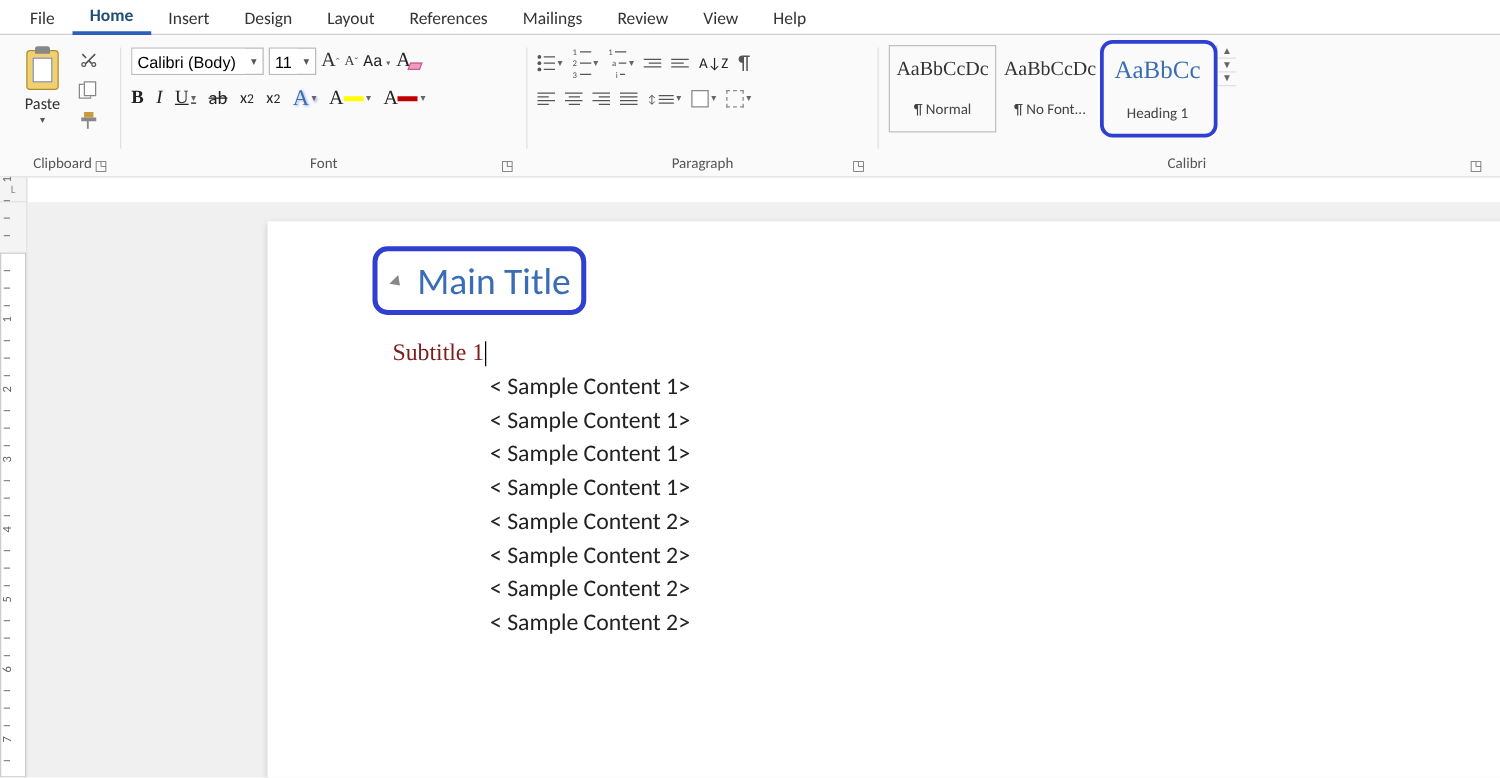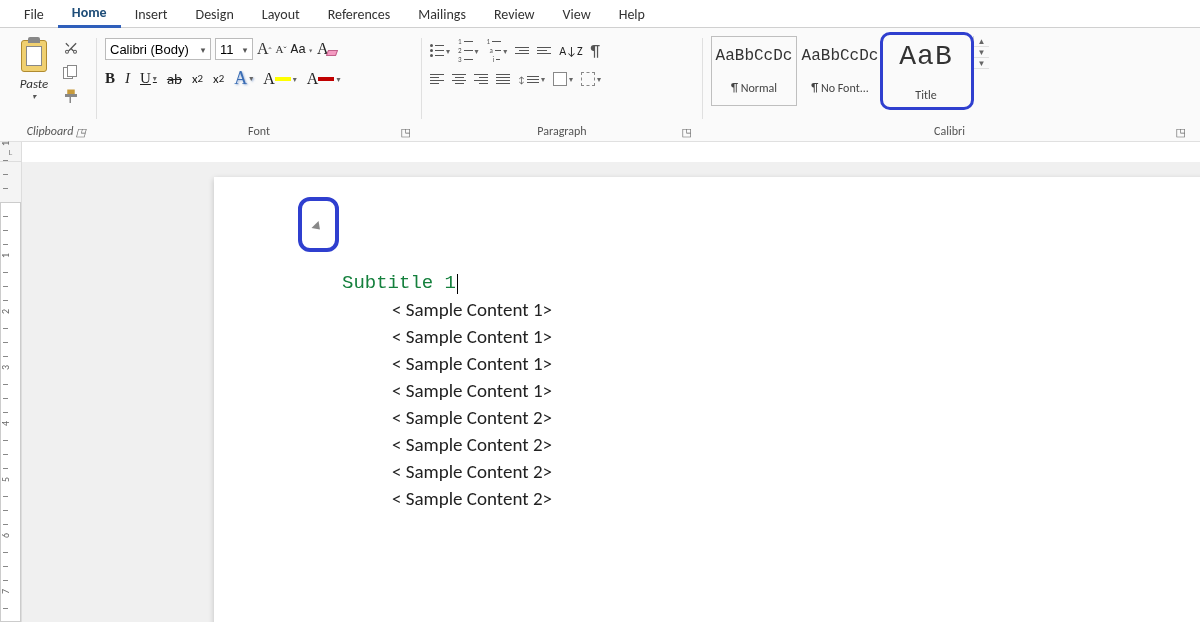--- a/index.html
+++ b/index.html
@@ -222,21 +222,21 @@
     height: 70px;
     border: 1px solid transparent;
     display:flex;
     flex-direction:column;
     align-items:center;
     justify-content:center;
     cursor:pointer;
     padding:2px;
   }
   .style-tile.boxed { border:1px solid #bfbfbf;}
-  .style-tile .preview { font-family: Liberation Mono, monospace; margin-bottom:16px;}
+  .style-tile .preview { font-family: Liberation Serif, serif; margin-bottom:16px;}
   .style-tile .name { font-size:12px; color:#444; white-space:nowrap; overflow:hidden; text-overflow:ellipsis; width:100%; text-align:center;}
   .style-normal .preview { font-size:16px; color:#333;}
   .style-nospac .preview { font-size:16px; color:#333;}
   .style-h1 .preview { font-size:20px; color:#3a6db5;}
   .style-h2 .preview { font-size:16px; color:#3a6db5;}
   .style-title .preview { font-size:28px; color:#333; letter-spacing:1px;}
   .styles-scroll {
     width:16px;
     display:flex;
     flex-direction:column;
@@ -314,25 +314,24 @@
   }
   .title-ring {
     position:absolute;
     left:-16px; top:-10px;
     right:-12px; bottom:-8px;
     border:4px solid #2f3fcf;
     border-radius:12px;
     pointer-events:none;
   }
   .subtitle {
-    font-family: Liberation Mono, monospace;
+    font-family: Liberation Serif, serif;
     font-size: 19px;
-    color:#15803d;
+    color:#7f1d1d;
     margin-top: 28px;
-    margin-left: 28px;
   }
   .subtitle .cursor {
     display:inline-block;
     width:1px;
     height:20px;
     background:#000;
     vertical-align:text-bottom;
     margin-left:1px;
   }
   .content-line {
@@ -354,21 +353,21 @@
   <div class="tab">Layout</div>
   <div class="tab">References</div>
   <div class="tab">Mailings</div>
   <div class="tab">Review</div>
   <div class="tab">View</div>
   <div class="tab">Help</div>
 </div>
 
 <div class="ribbon" style="position:relative;">
 
-  <div class="group" style="width:92px;font-style:italic;">
+  <div class="group" style="width:92px;">
     <div class="group-body clipboard-body">
       <div class="paste-btn">
         <div class="paste-icon">
           <div class="board"></div>
             <div class="clip"></div>
             <div class="sheet"></div>
         </div>
         <div class="paste-label">Paste</div>
         <div class="paste-drop">▾</div>
       </div>
@@ -582,23 +581,23 @@
   <div class="group" style="flex:1; position:relative;">
     <div class="group-body styles-body">
       <div class="style-tile boxed style-normal">
         <div class="preview">AaBbCcDc</div>
         <div class="name">¶ Normal</div>
       </div>
       <div class="style-tile style-nospac">
         <div class="preview">AaBbCcDc</div>
         <div class="name">¶ No Font...</div>
       </div>
-      <div class="style-tile style-title">
-        <div class="preview">AaB</div>
-        <div class="name">Title</div>
+      <div class="style-tile style-h1" style="position:relative;">
+        <div class="preview">AaBbCc</div>
+        <div class="name">Heading 1</div>
       </div>
       <div class="styles-scroll">
         <div class="sbtn">▲</div>
         <div class="sbtn">▼</div>
         <div class="sbtn">▼</div>
       </div>
     </div>
     <div class="group-label">
       <span>Calibri</span>
       <span class="launcher">◳</span>
@@ -649,20 +648,21 @@
       <div class="tick" style="top: 390px;"></div>
       <div class="tick" style="top: 404px;"></div>
       <div class="tick" style="top: 418px;"></div>
       <div class="ticklab" style="top: 432px;">7</div>
       <div class="tick" style="top: 446px;"></div>
     </div>
   <div class="doc-area">
     <div class="page">
       <div class="doc-title">
         <span class="collapse"></span>
+        <span>Main Title</span>
         <div class="title-ring"></div>
       </div>
       <div class="subtitle">
         <span>Subtitle 1</span><span class="cursor"></span>
       </div>
       <div class="content-line">&lt; Sample Content 1&gt;</div>
       <div class="content-line">&lt; Sample Content 1&gt;</div>
       <div class="content-line">&lt; Sample Content 1&gt;</div>
       <div class="content-line">&lt; Sample Content 1&gt;</div>
 

